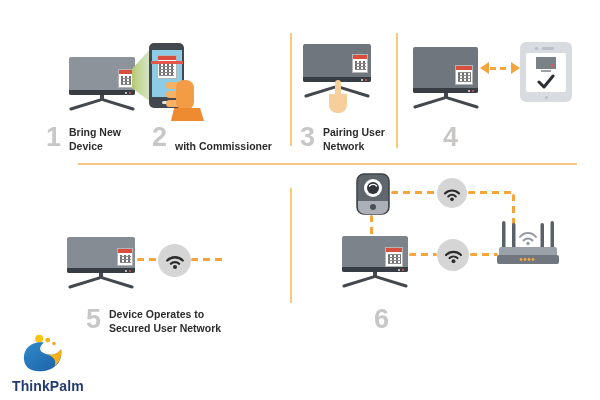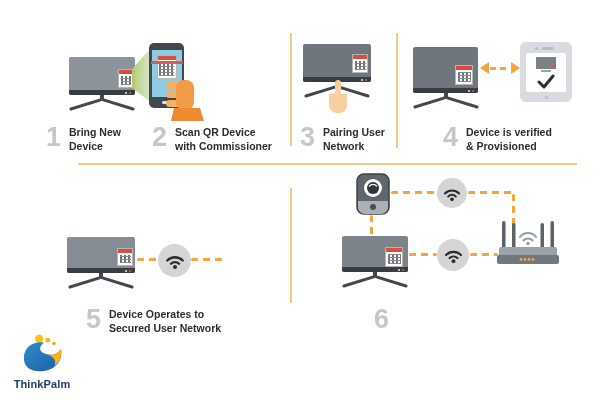--- a/index.html
+++ b/index.html
@@ -75,21 +75,21 @@
   .wifi{position:absolute;border-radius:50%;background:#d5d5d5;display:flex;
         align-items:center;justify-content:center;}
 
   
   .step-label{position:absolute;display:flex;gap:9px;align-items:flex-start;}
   .step-num{font-weight:bold;font-size:27px;line-height:1;color:#c8c7c6;margin-top:-2px;letter-spacing:-1px;}
   .step-text{font-weight:bold;font-size:10.5px;line-height:1.3;color:#2c2c2c;white-space:nowrap;}
 
   
   .logo{position:absolute;left:12px;top:332px;width:60px;text-align:center;}
-  .logo-text{font-weight:bold;font-size:11px;color:#223a70;margin-top:0px;letter-spacing:0.1px;}
+  .logo-text{font-weight:bold;font-size:14px;color:#223a70;margin-top:0px;letter-spacing:0.1px;}
 
   .abs{position:absolute;}
 </style>
 </head>
 <body>
 
 <div class="canvas">
 
   <div class="divider-v" style="left:290px;top:33px;height:113px;"></div>
   <div class="divider-v" style="left:396px;top:33px;height:115px;"></div>
@@ -256,37 +256,33 @@
   <div class="step-label" style="left:46px;top:126px;">
     <span class="step-num">1</span>
     <span class="step-text">
       <span>Bring New</span><br>
       <span>Device</span>
     </span>
   </div>
   <div class="step-label" style="left:152px;top:126px;">
     <span class="step-num">2</span>
     <span class="step-text">
-      <span>Scan QR Device</span><br>
+      <br>
       <span>with Commissioner</span>
     </span>
   </div>
   <div class="step-label" style="left:300px;top:126px;">
     <span class="step-num">3</span>
     <span class="step-text">
       <span>Pairing User</span><br>
       <span>Network</span>
     </span>
   </div>
   <div class="step-label" style="left:443px;top:126px;">
     <span class="step-num">4</span>
-    <span class="step-text">
-      <span>Device is verified</span><br>
-      <span>&amp; Provisioned</span>
-    </span>
   </div>
   <div class="step-label" style="left:86px;top:308px;">
     <span class="step-num">5</span>
     <span class="step-text">
       <span>Device Operates to</span><br>
       <span>Secured User Network</span>
     </span>
   </div>
   <div class="step-label" style="left:374px;top:308px;">
     <span class="step-num">6</span>

